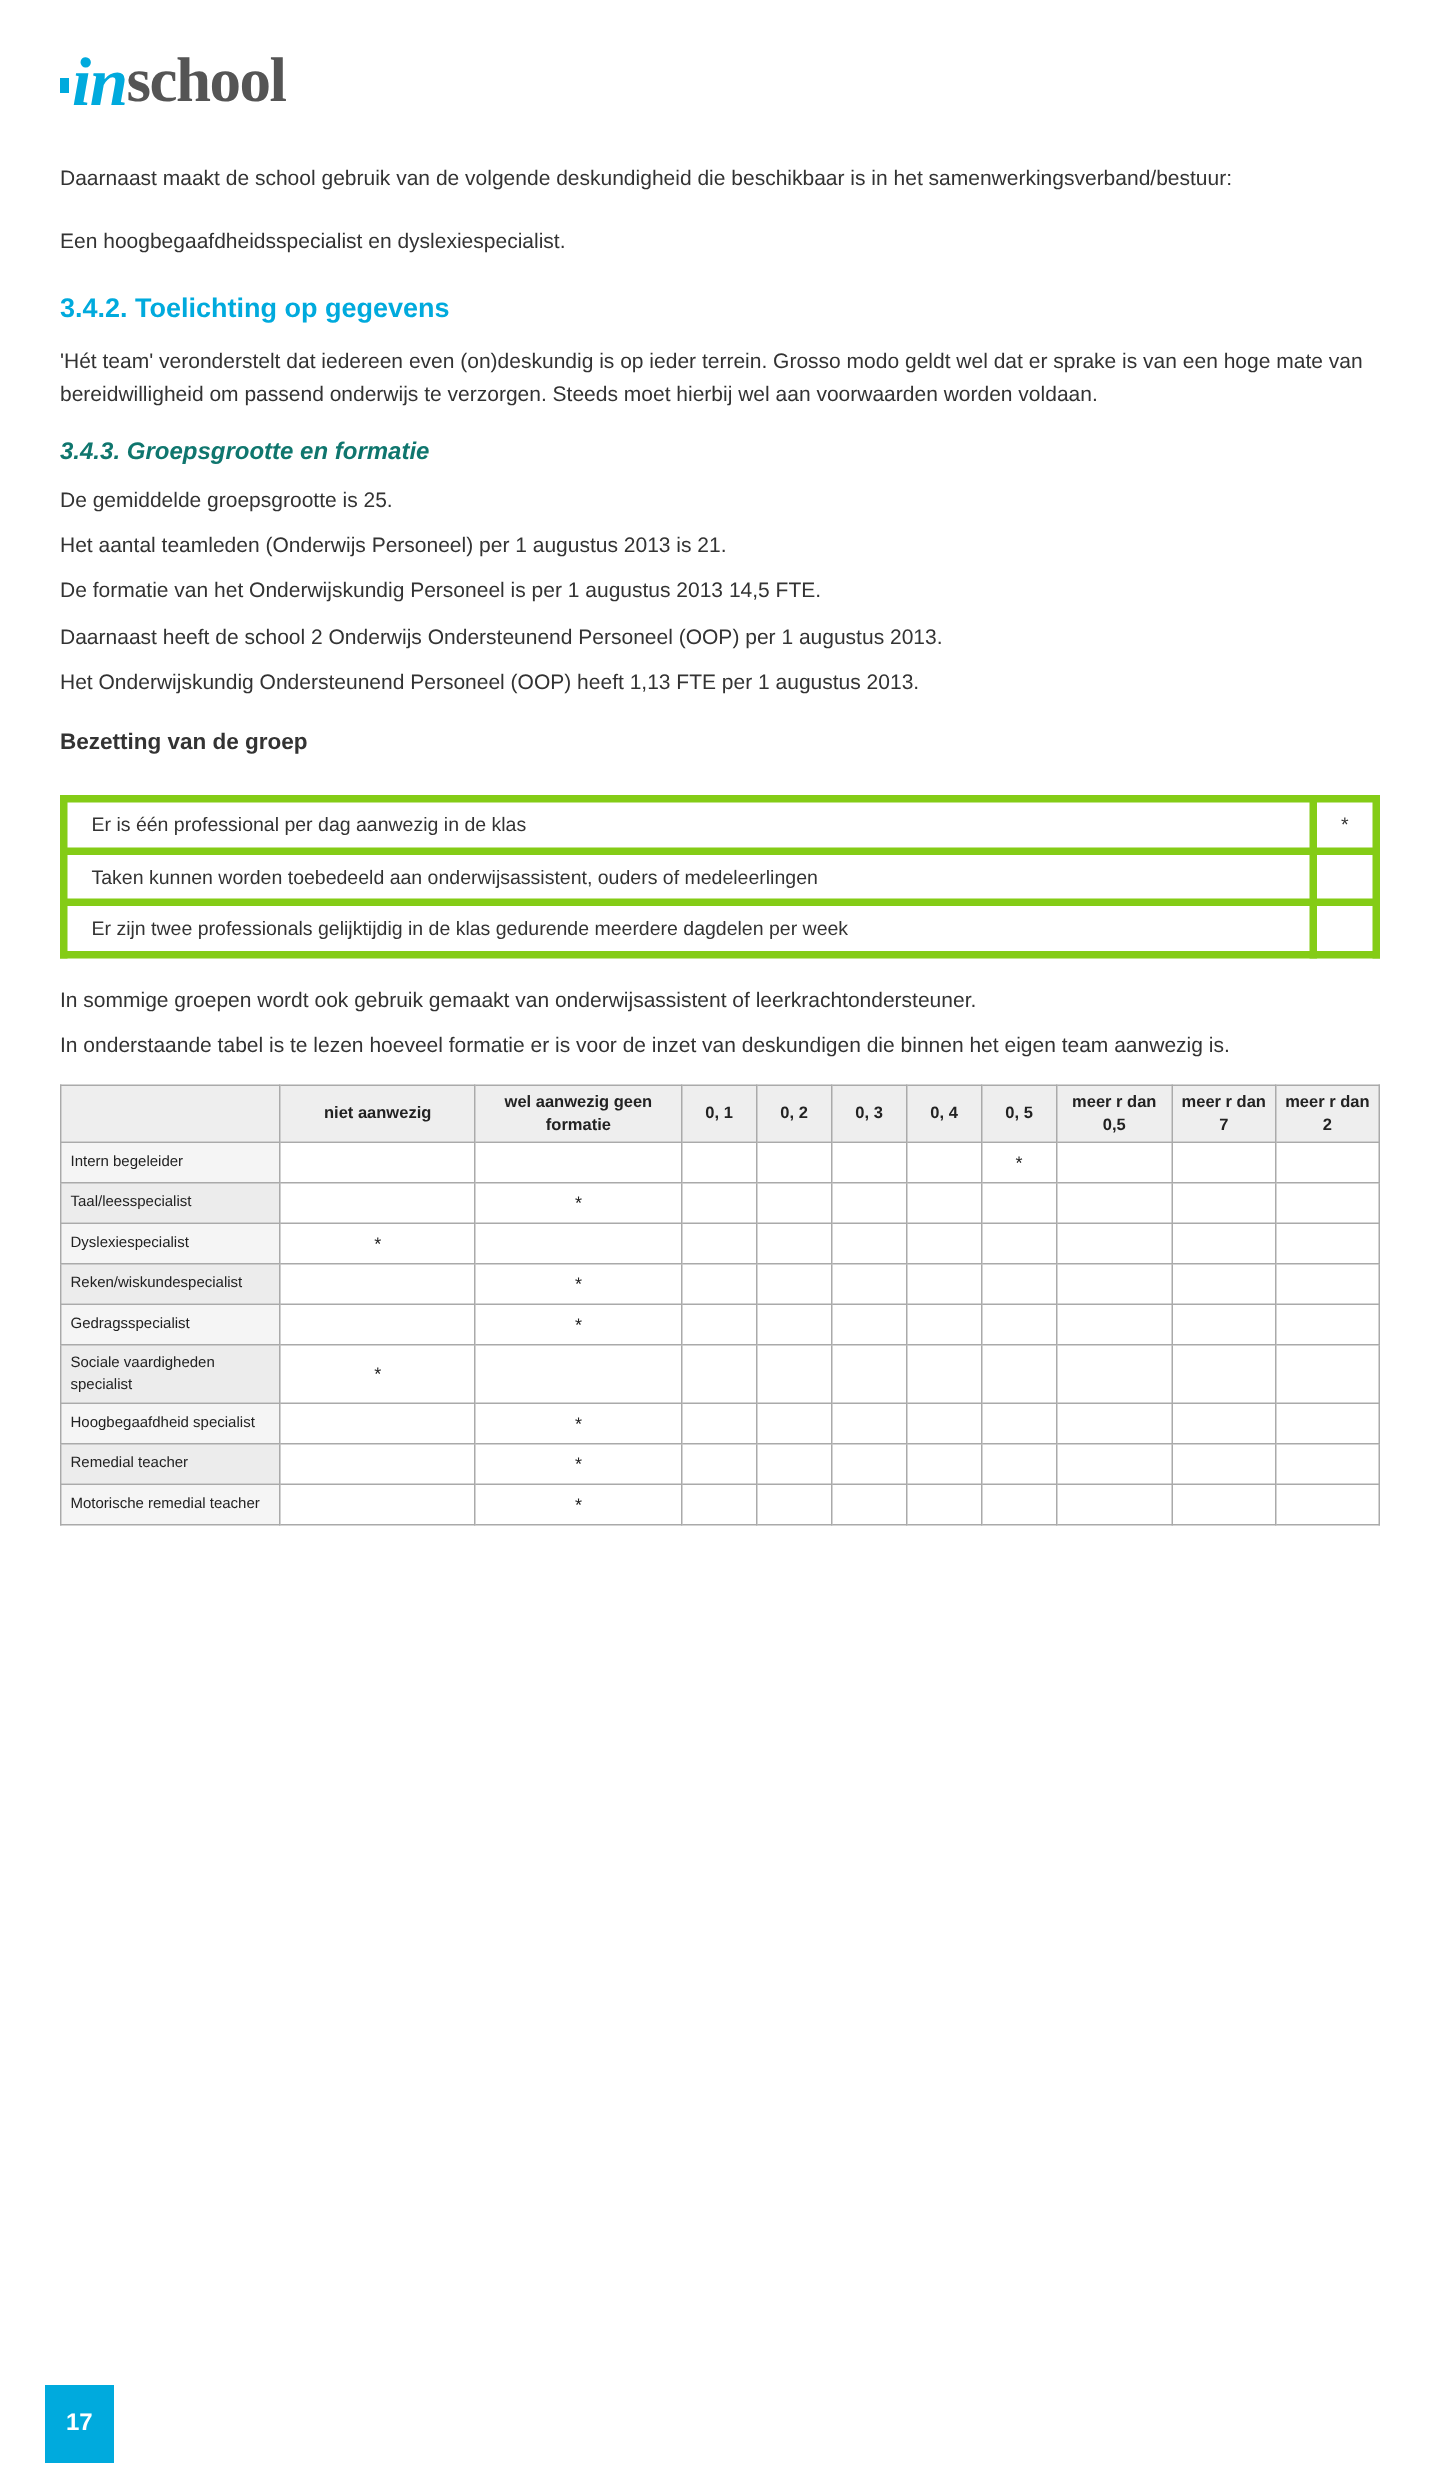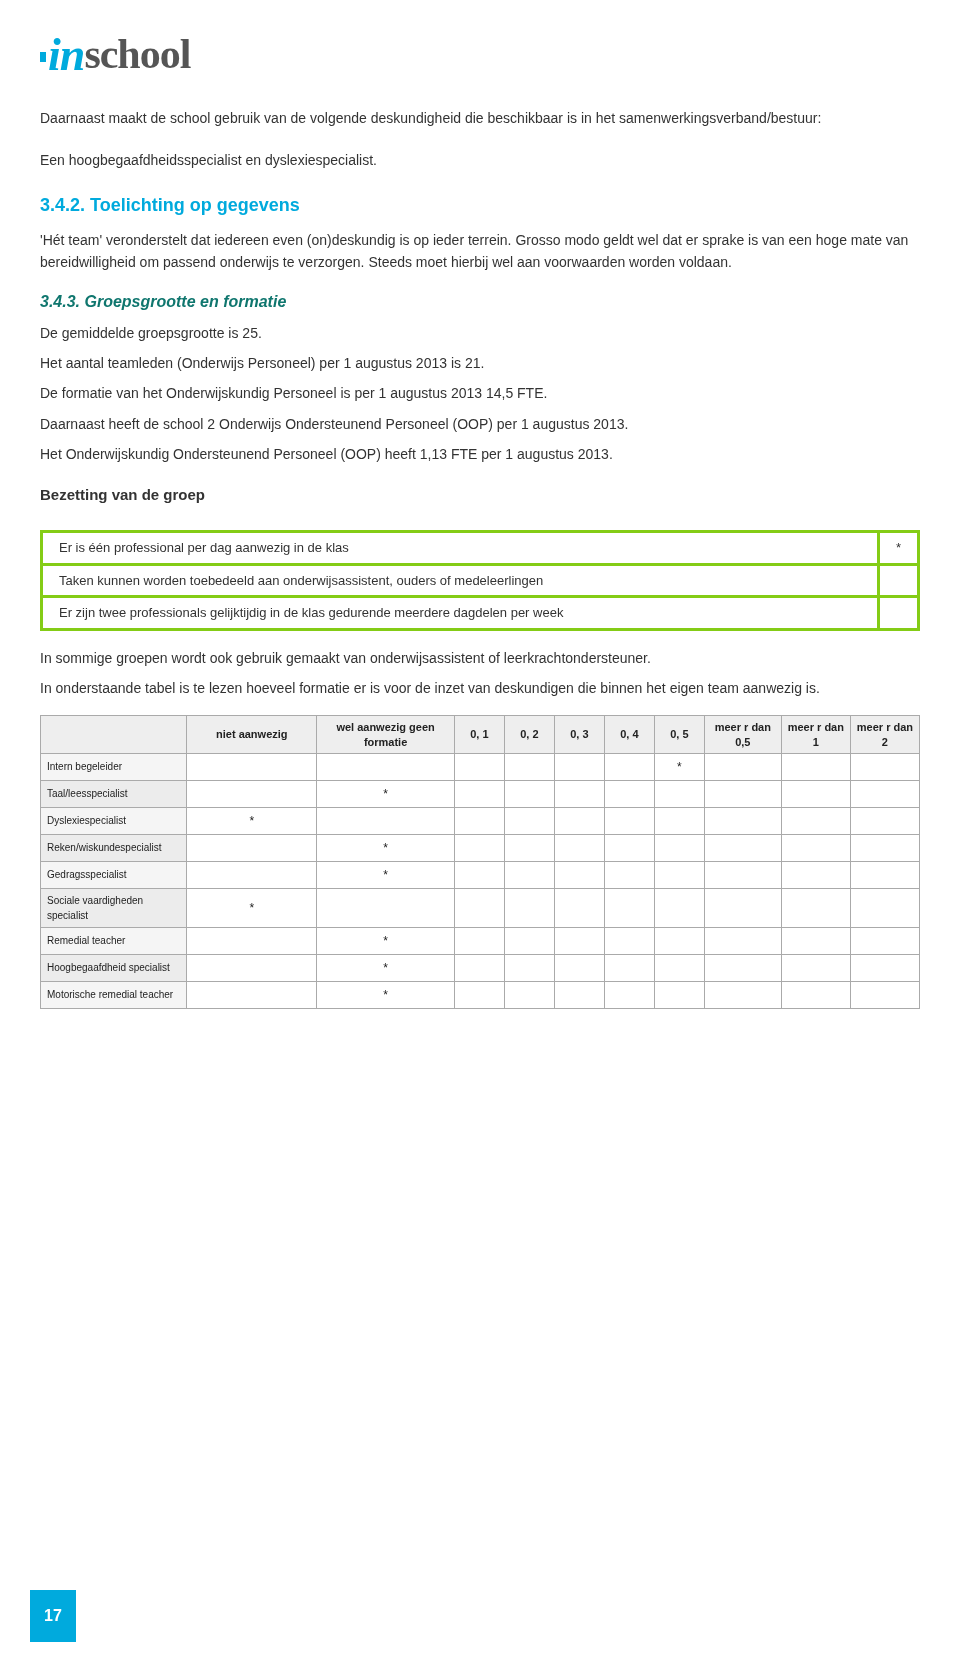--- a/index.html
+++ b/index.html
@@ -85,21 +85,21 @@
       color: #333;
       margin-top: 18px;
       margin-bottom: 24px;
     }
     .bezetting-table {
       border-collapse: collapse;
       width: 100%;
       margin-bottom: 16px;
     }
     .bezetting-table td {
-      border: 3px solid #84cc16;
+      border: 5px solid #84cc16;
       padding: 5px 16px;
       font-size: 13px;
       color: #333;
     }
     .bezetting-table .star-cell {
       width: 30px;
       text-align: center;
     }
     .formatie-table {
       border-collapse: collapse;
@@ -202,21 +202,21 @@
       <tr id="formatie-header-row">
         <th style="min-width:120px; text-align:left;"></th>
       <th class="col-header-cell" style="min-width: 130px;">niet aanwezig</th>
           <th class="col-header-cell" style="min-width: 50px;">wel aanwezig geen formatie</th>
           <th class="col-header-cell" style="min-width: 50px;">0, 1</th>
           <th class="col-header-cell" style="min-width: 50px;">0, 2</th>
           <th class="col-header-cell" style="min-width: 50px;">0, 3</th>
           <th class="col-header-cell" style="min-width: 50px;">0, 4</th>
           <th class="col-header-cell" style="min-width: 50px; margin-top: 23px;">0, 5</th>
           <th class="col-header-cell" style="min-width: 50px; margin-top: 40px;">meer r dan 0,5</th>
-          <th class="col-header-cell" style="min-width: 50px;">meer r dan 1</th>
+          <th class="col-header-cell" style="min-width: 50px;">meer r dan 7</th>
           <th class="col-header-cell" style="min-width: 50px;">meer r dan 2</th>
         </tr>
     </thead>
     <tbody id="formatie-tbody">
     <tr>
           <td class="row-label">Intern begeleider</td>
           <td></td>
           <td></td>
           <td></td>
           <td></td>
@@ -286,34 +286,34 @@
           <td></td>
           <td></td>
           <td></td>
           <td></td>
           <td></td>
           <td></td>
           <td></td>
           <td></td>
         </tr>
         <tr>
+          <td class="row-label">Hoogbegaafdheid specialist</td>
+          <td></td>
+          <td>*</td>
+          <td></td>
+          <td></td>
+          <td></td>
+          <td></td>
+          <td></td>
+          <td></td>
+          <td></td>
+          <td></td>
+        </tr>
+        <tr>
           <td class="row-label">Remedial teacher</td>
-          <td></td>
-          <td>*</td>
-          <td></td>
-          <td></td>
-          <td></td>
-          <td></td>
-          <td></td>
-          <td></td>
-          <td></td>
-          <td></td>
-        </tr>
-        <tr>
-          <td class="row-label">Hoogbegaafdheid specialist</td>
           <td></td>
           <td>*</td>
           <td></td>
           <td></td>
           <td></td>
           <td></td>
           <td></td>
           <td></td>
           <td></td>
           <td></td>

